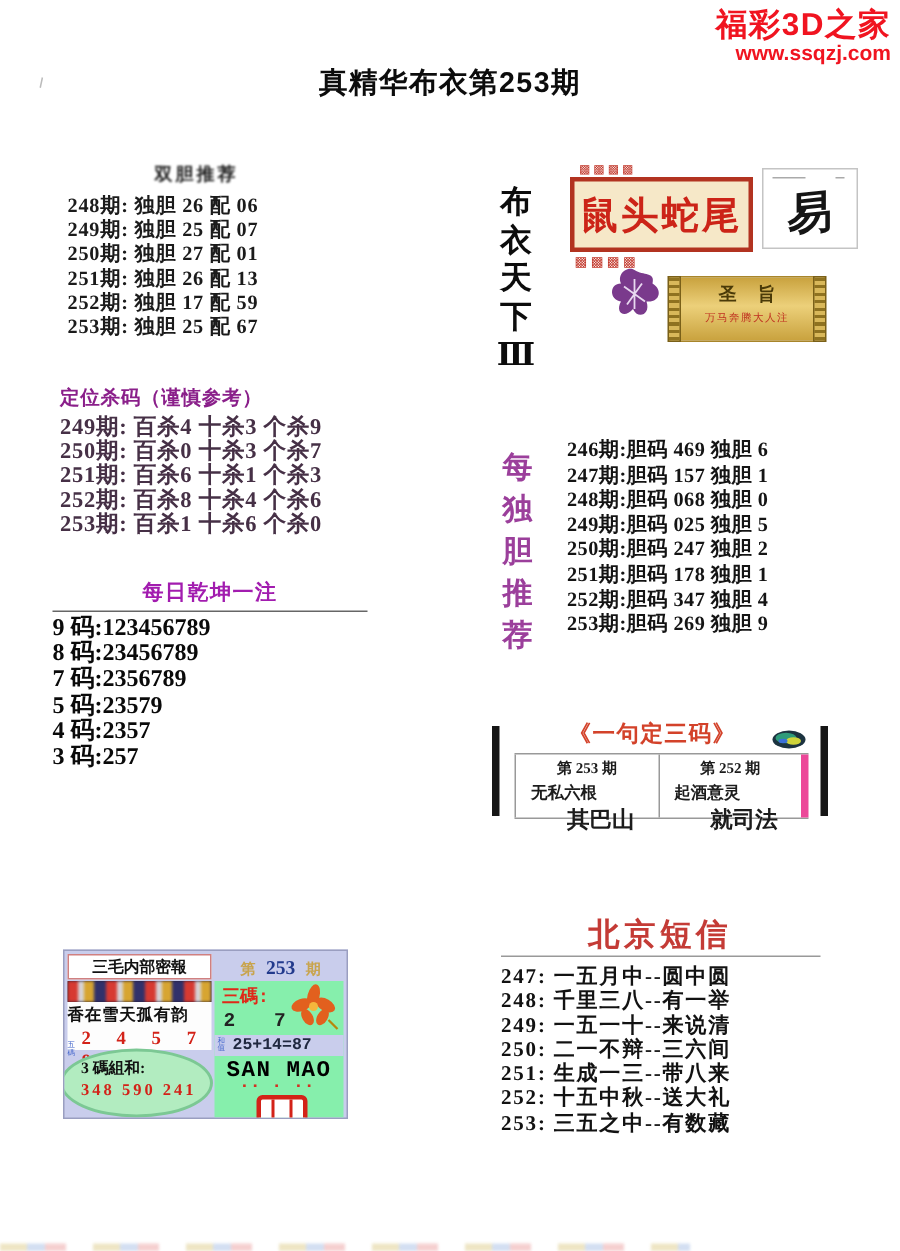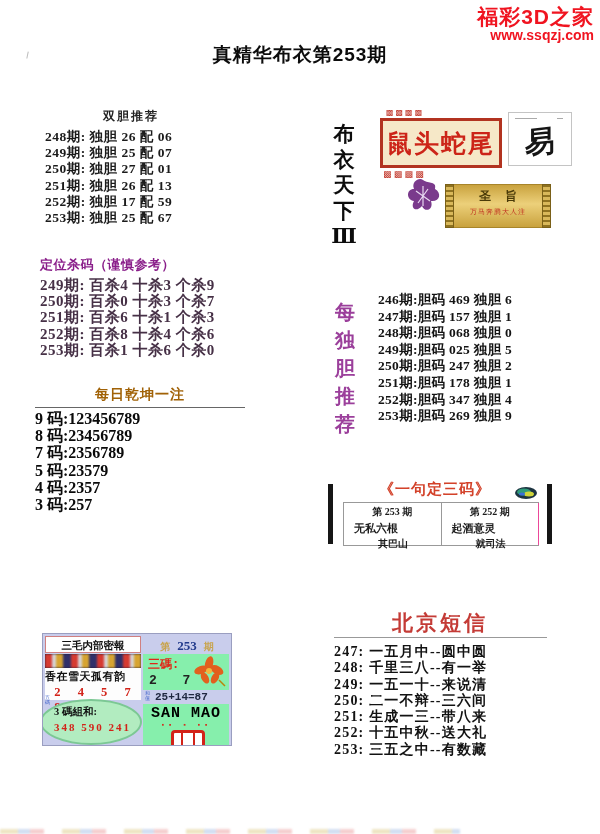--- a/index.html
+++ b/index.html
@@ -23,21 +23,21 @@
   .dualdan-header{margin-left:58px;font-size:12px;font-weight:bold;color:#222;filter:blur(0.7px);letter-spacing:2px;}
   .dualdan-rows{margin-top:4px;font-size:13.5px;font-weight:bold;line-height:16.2px;color:#1b1b1b;letter-spacing:.5px;}
 
   
   .sec-kill{position:absolute;left:40px;top:256px;}
   .kill-header{font-size:13px;font-weight:bold;color:#8a1f8a;letter-spacing:.5px;filter:blur(.2px);}
   .kill-rows{margin-top:3px;font-size:15px;font-weight:bold;line-height:16.2px;color:#463046;letter-spacing:.5px;}
 
   
   .sec-qiankun{position:absolute;left:35px;top:386px;width:210px;}
-  .qiankun-header{text-align:center;font-size:14px;font-weight:bold;color:#a16207;letter-spacing:1px;
+  .qiankun-header{text-align:center;font-size:14px;font-weight:bold;color:#a21caf;letter-spacing:1px;
                   border-bottom:1.5px solid #666;padding-bottom:3px;}
   .qiankun-rows{margin-top:2px;font-size:16px;font-weight:bold;line-height:17.2px;color:#0a0a0a;}
 
   
   .cloth-title{position:absolute;left:330px;top:122px;width:28px;text-align:center;}
   .cloth-title span{display:block;font-size:21px;font-weight:bold;line-height:25.5px;color:#0c0c0c;}
 
   
   .stamp-marks-top{position:absolute;left:386px;top:108px;width:108px;display:flex;justify-content:space-between;
                    color:#c2372a;font-size:8px;filter:blur(.5px);}
@@ -75,24 +75,24 @@
 
   
   .ol-bar{position:absolute;top:484px;width:5px;height:60px;background:#161616;}
   .ol-bar.left{left:328px;} .ol-bar.right{left:547px;}
   .ol-title{position:absolute;left:345px;top:480px;width:180px;text-align:center;
             font-size:15px;font-weight:bold;color:#d3422a;letter-spacing:1px;}
   .ol-icon{position:absolute;left:514px;top:486px;}
   .ol-table{position:absolute;left:343px;top:502px;width:196px;height:42px;display:flex;
             border-top:1px solid #999;border-bottom:1px solid #999;}
   .ol-cell{border-left:1px solid #999;flex:1;padding-top:2px;}
-  .ol-cell:last-child{border-right:1px solid #ec4899;}
+  .ol-cell:last-child{border-right:5px solid #ec4899;}
   .ol-issue{text-align:center;font-size:10px;font-weight:bold;color:#1c1c1c;}
   .ol-line1{font-size:11px;font-weight:bold;color:#1c1c1c;padding-left:10px;margin-top:2px;}
-  .ol-line2{font-size:10px;font-weight:bold;color:#1c1c1c;padding-left:34px;margin-top:1px;}
+  .ol-line2{font-size:15px;font-weight:bold;color:#1c1c1c;padding-left:34px;margin-top:1px;}
 
   
   .bj-title{position:absolute;left:330px;top:609px;width:220px;text-align:center;
             font-size:21px;font-weight:bold;color:#c43b36;letter-spacing:3px;}
   .bj-underline{position:absolute;left:334px;top:637px;width:213px;border-top:1px solid #999;}
   .bj-rows{position:absolute;left:334px;top:644px;font-size:14px;font-weight:bold;line-height:16.3px;
            color:#121212;letter-spacing:1.2px;}
 
   
   .sanmao{position:absolute;left:42px;top:633px;width:190px;height:113px;background:#c9cdec;

